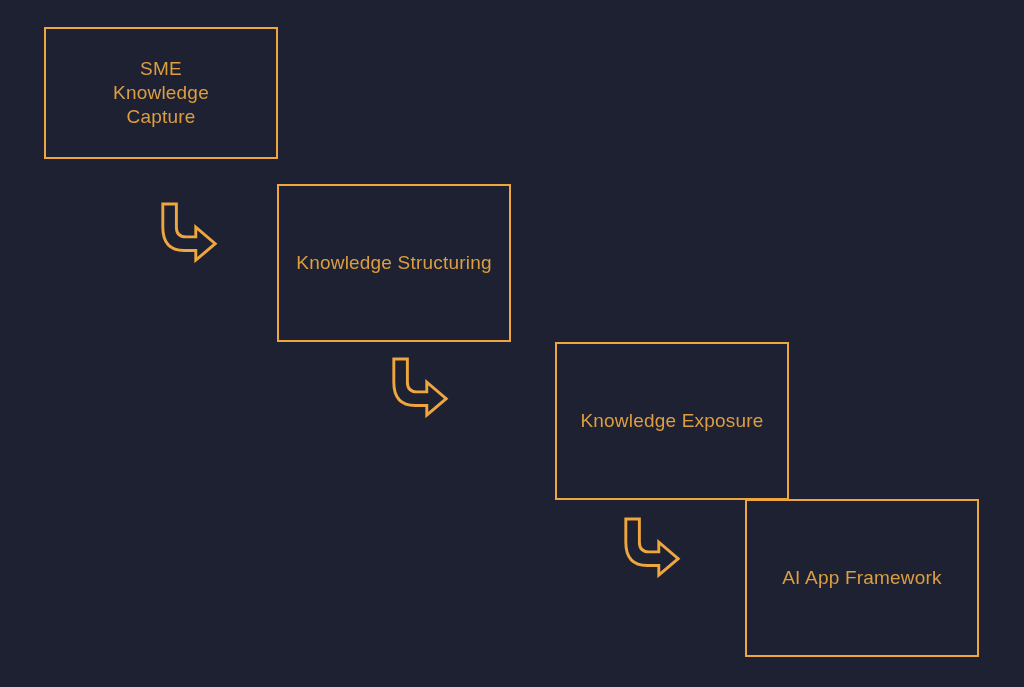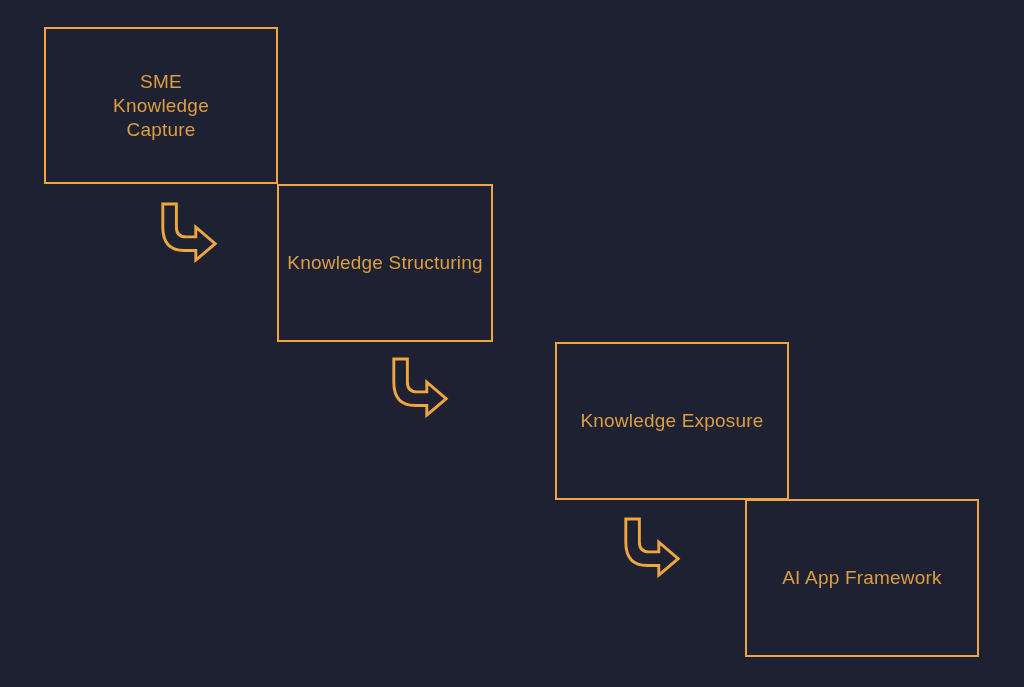--- a/index.html
+++ b/index.html
@@ -27,22 +27,22 @@
   }
   .step-label {
     color: var(--text, #DC9E41);
     font-size: 19px;
     line-height: 24px;
     text-align: center;
     white-space: pre-line;
     letter-spacing: 0.2px;
   }
   
-  .step-1 { left: 44px;  top: 27px;  width: 234px; height: 157px; }
-  .step-2 { left: 277px; top: 184px; width: 216px; height: 158px; }
+  .step-1 { left: 44px;  top: 27px;  width: 234px; height: 132px; }
+  .step-2 { left: 277px; top: 184px; width: 234px; height: 158px; }
   .step-3 { left: 511px; top: 342px; width: 234px; height: 158px; margin-left: 44px; }
   .step-4 { left: 745px; top: 499px; width: 234px; height: 158px; }
 
   .connector {
     position: absolute;
     width: 58px;
     height: 64px;
   }
   .connector svg {
     display: block;

